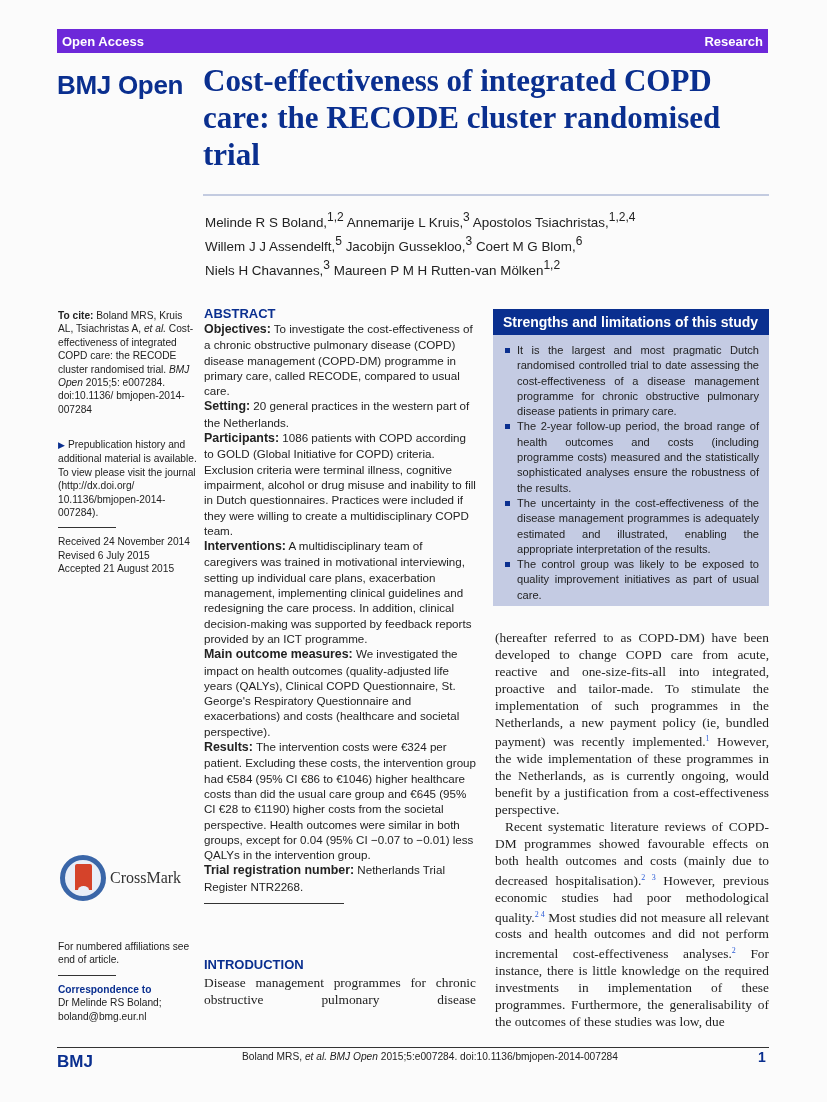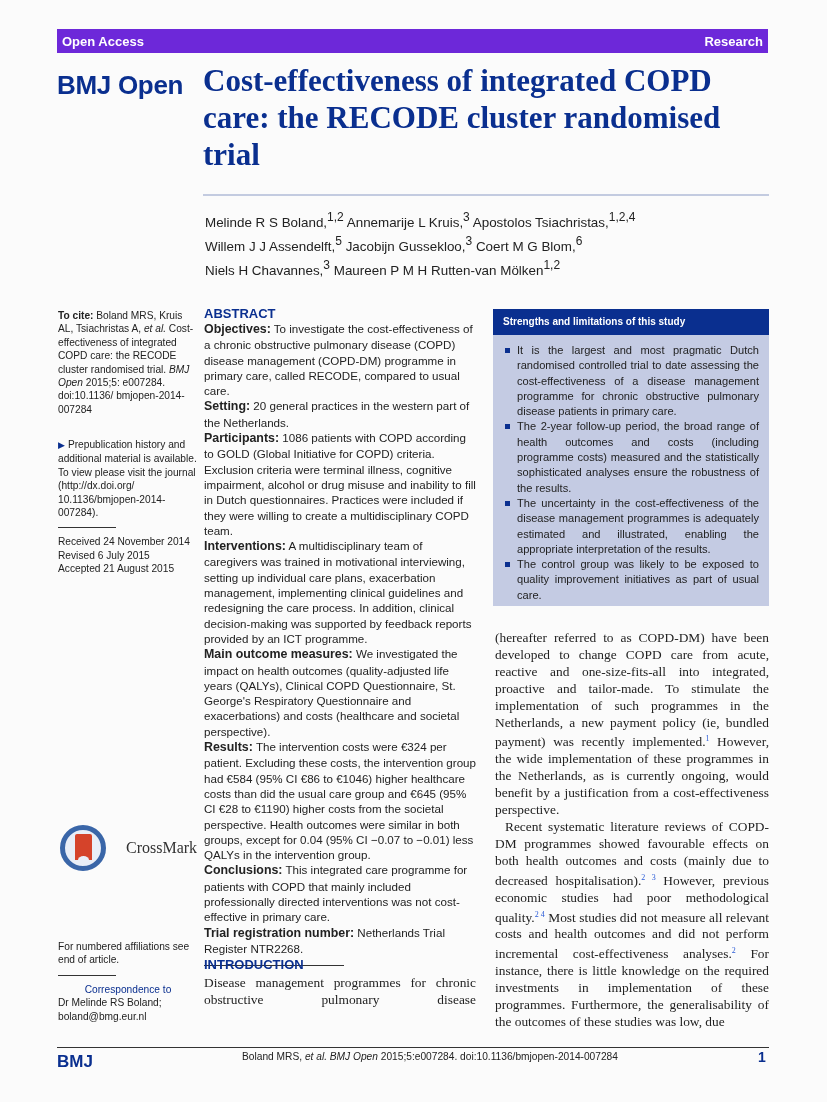--- a/index.html
+++ b/index.html
@@ -27,24 +27,24 @@
       font-size: 13.4px; line-height: 19px; color: #222;
     }
     .authors sup { font-size: 12px; vertical-align: 6px; }
 
     .side {
       position: absolute; left: 58px; width: 140px; font-size: 10.2px; line-height: 13.4px; color: #222;
     }
     .side b { font-weight: bold; }
     .side .rule { width: 58px; height: 1px; background: #333; margin: 8px 0 7px; }
     .side .tri { color: #0a2f8f; font-size: 9px; margin-right: 3px; }
-    .corr-label { color: #0a2f8f; font-weight: normal; text-align: center; }
+    .corr-label { color: #0a2f8f; font-weight: bold; }
 
     .crossmark {
-      position: absolute; left: 60px; top: 825px; display: flex; align-items: center; gap: 20px;
+      position: absolute; left: 60px; top: 855px; display: flex; align-items: center; gap: 4px;
     }
     .crossmark .logo {
       width: 46px; height: 46px; border-radius: 50%; border: 5px solid #3a66a8;
       background: #e9eef7; position: relative; overflow: hidden;
     }
     .crossmark .logo .band {
       position: absolute; left: 10px; top: 4px; width: 17px; height: 26px; background: #d5432a;
       border-radius: 2px 2px 0 0;
     }
     .crossmark .logo .notch {
@@ -68,21 +68,21 @@
     .intro p {
       font-family: "Liberation Serif", serif; font-size: 13.4px; line-height: 17px;
       text-align: justify; text-align-last: justify;
     }
 
     .box {
       position: absolute; left: 493px; top: 309px; width: 276px; height: 297px;
       background: #c4cbe3;
     }
     .box .hdr {
-      background: #0a2f8f; color: #fff; font-weight: bold; font-size: 10px;
+      background: #0a2f8f; color: #fff; font-weight: bold; font-size: 14px;
       height: 26px; line-height: 26px; padding-left: 10px; margin: 0 -0px 0 0;
     }
     .box ul { list-style: none; padding: 8px 10px 0 10px; }
     .box li {
       position: relative; padding-left: 14px; font-size: 11.1px; line-height: 15.3px;
       text-align: justify; color: #222;
     }
     .box li::before {
       content: ""; position: absolute; left: 2px; top: 5px; width: 5px; height: 5px; background: #0a2f8f;
     }
@@ -152,21 +152,20 @@
 </div>
 
 <div class="abstract">
   <h2>ABSTRACT</h2>
   <p><b>Objectives:</b><span> To investigate the cost-effectiveness of a chronic obstructive pulmonary disease (COPD) disease management (COPD-DM) programme in primary care, called RECODE, compared to usual care.</span></p>
   <p><b>Setting:</b><span> 20 general practices in the western part of the Netherlands.</span></p>
   <p><b>Participants:</b><span> 1086 patients with COPD according to GOLD (Global Initiative for COPD) criteria. Exclusion criteria were terminal illness, cognitive impairment, alcohol or drug misuse and inability to fill in Dutch questionnaires. Practices were included if they were willing to create a multidisciplinary COPD team.</span></p>
   <p><b>Interventions:</b><span> A multidisciplinary team of caregivers was trained in motivational interviewing, setting up individual care plans, exacerbation management, implementing clinical guidelines and redesigning the care process. In addition, clinical decision-making was supported by feedback reports provided by an ICT programme.</span></p>
   <p><b>Main outcome measures:</b><span> We investigated the impact on health outcomes (quality-adjusted life years (QALYs), Clinical COPD Questionnaire, St. George's Respiratory Questionnaire and exacerbations) and costs (healthcare and societal perspective).</span></p>
   <p><b>Results:</b><span> The intervention costs were €324 per patient. Excluding these costs, the intervention group had €584 (95% CI €86 to €1046) higher healthcare costs than did the usual care group and €645 (95% CI €28 to €1190) higher costs from the societal perspective. Health outcomes were similar in both groups, except for 0.04 (95% CI −0.07 to −0.01) less QALYs in the intervention group.</span></p>
-  <p><b>Conclusions:</b><span> This integrated care programme for patients with COPD that mainly included professionally directed interventions was not cost-effective in primary care.</span></p>
   <p><b>Trial registration number:</b><span> Netherlands Trial Register NTR2268.</span></p>
   <div class="rule"></div>
 </div>
 
 <div class="intro">
   <h2>INTRODUCTION</h2>
   <p>Disease management programmes for chronic obstructive pulmonary disease</p>
 </div>
 
 <div class="box">

